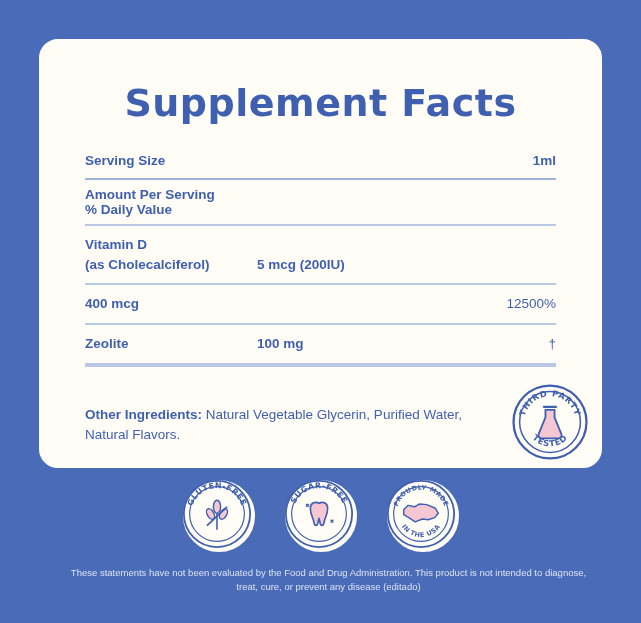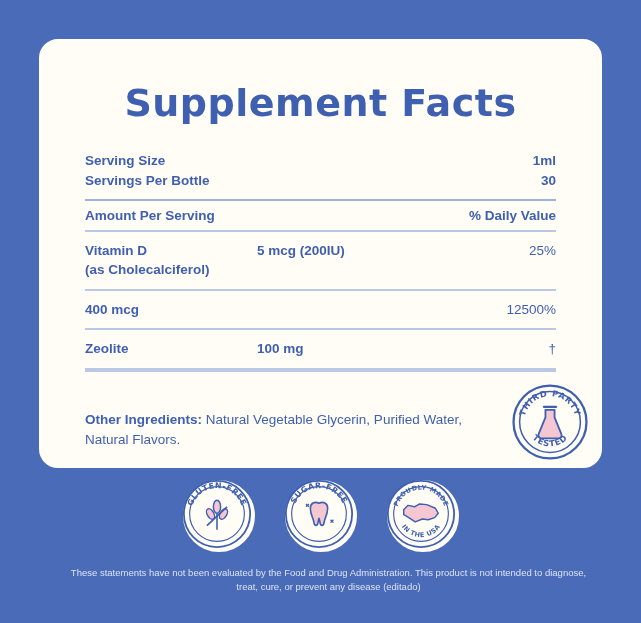--- a/index.html
+++ b/index.html
@@ -52,21 +52,21 @@
     height: 2px;
     background: #b9c8e6;
     margin: 0;
   }
   .rule.thick {
     height: 2px;
     background: #9fb3dd;
   }
   .row {
     display: flex;
-    align-items: flex-start;
+    align-items: flex-end;
     color: #3f5fb0;
     font-size: 13.5px;
     line-height: 1.45;
   }
   .row .c1 {
     flex: 0 0 172px;
     font-weight: bold;
   }
   .row .c2 {
     flex: 1 1 auto;
@@ -84,25 +84,25 @@
     font-size: 13.5px;
     font-weight: bold;
     line-height: 1.5;
     gap: 37px;
   }
   .serving-block {
     padding-bottom: 7px;
   }
   .header-row {
     display: flex;
-    justify-content: space-between;
     color: #3f5fb0;
     font-size: 13.5px;
     font-weight: bold;
     padding: 7px 0 7px 0;
+    flex-direction: column;
   }
   .nutrient {
     padding: 9px 0 9px 0;
   }
   .footnote {
     color: #3f5fb0;
     font-size: 13px;
     padding: 8px 0 8px 0;
   }
   .other {
@@ -162,42 +162,37 @@
   <div id="panel">
     <div id="panel-inner">
 
       <div class="title">Supplement Facts</div>
 
       <div class="serving-block">
         <div class="serving-row">
           <span>Serving Size</span>
           <span>1ml</span>
         </div>
-        <div class="serving-row">
-          <span>Servings Per Bottle</span>
-          <span>30</span>
-        </div>
       </div>
 
       <div class="rule thick"></div>
 
       <div class="header-row">
         <span>Amount Per Serving</span>
         <span>% Daily Value</span>
       </div>
 
       <div class="rule"></div>
 
       <div class="nutrient row">
         <div class="c1">
           <div>Vitamin D</div>
           <div>(as Cholecalciferol)</div>
         </div>
         <div class="c2">5 mcg (200IU)</div>
-        <div class="c3">25%</div>
       </div>
 
       <div class="rule"></div>
 
       <div class="nutrient row">
         <div class="c2">400 mcg</div>
         <div class="c3">12500%</div>
       </div>
 
       <div class="rule"></div>

